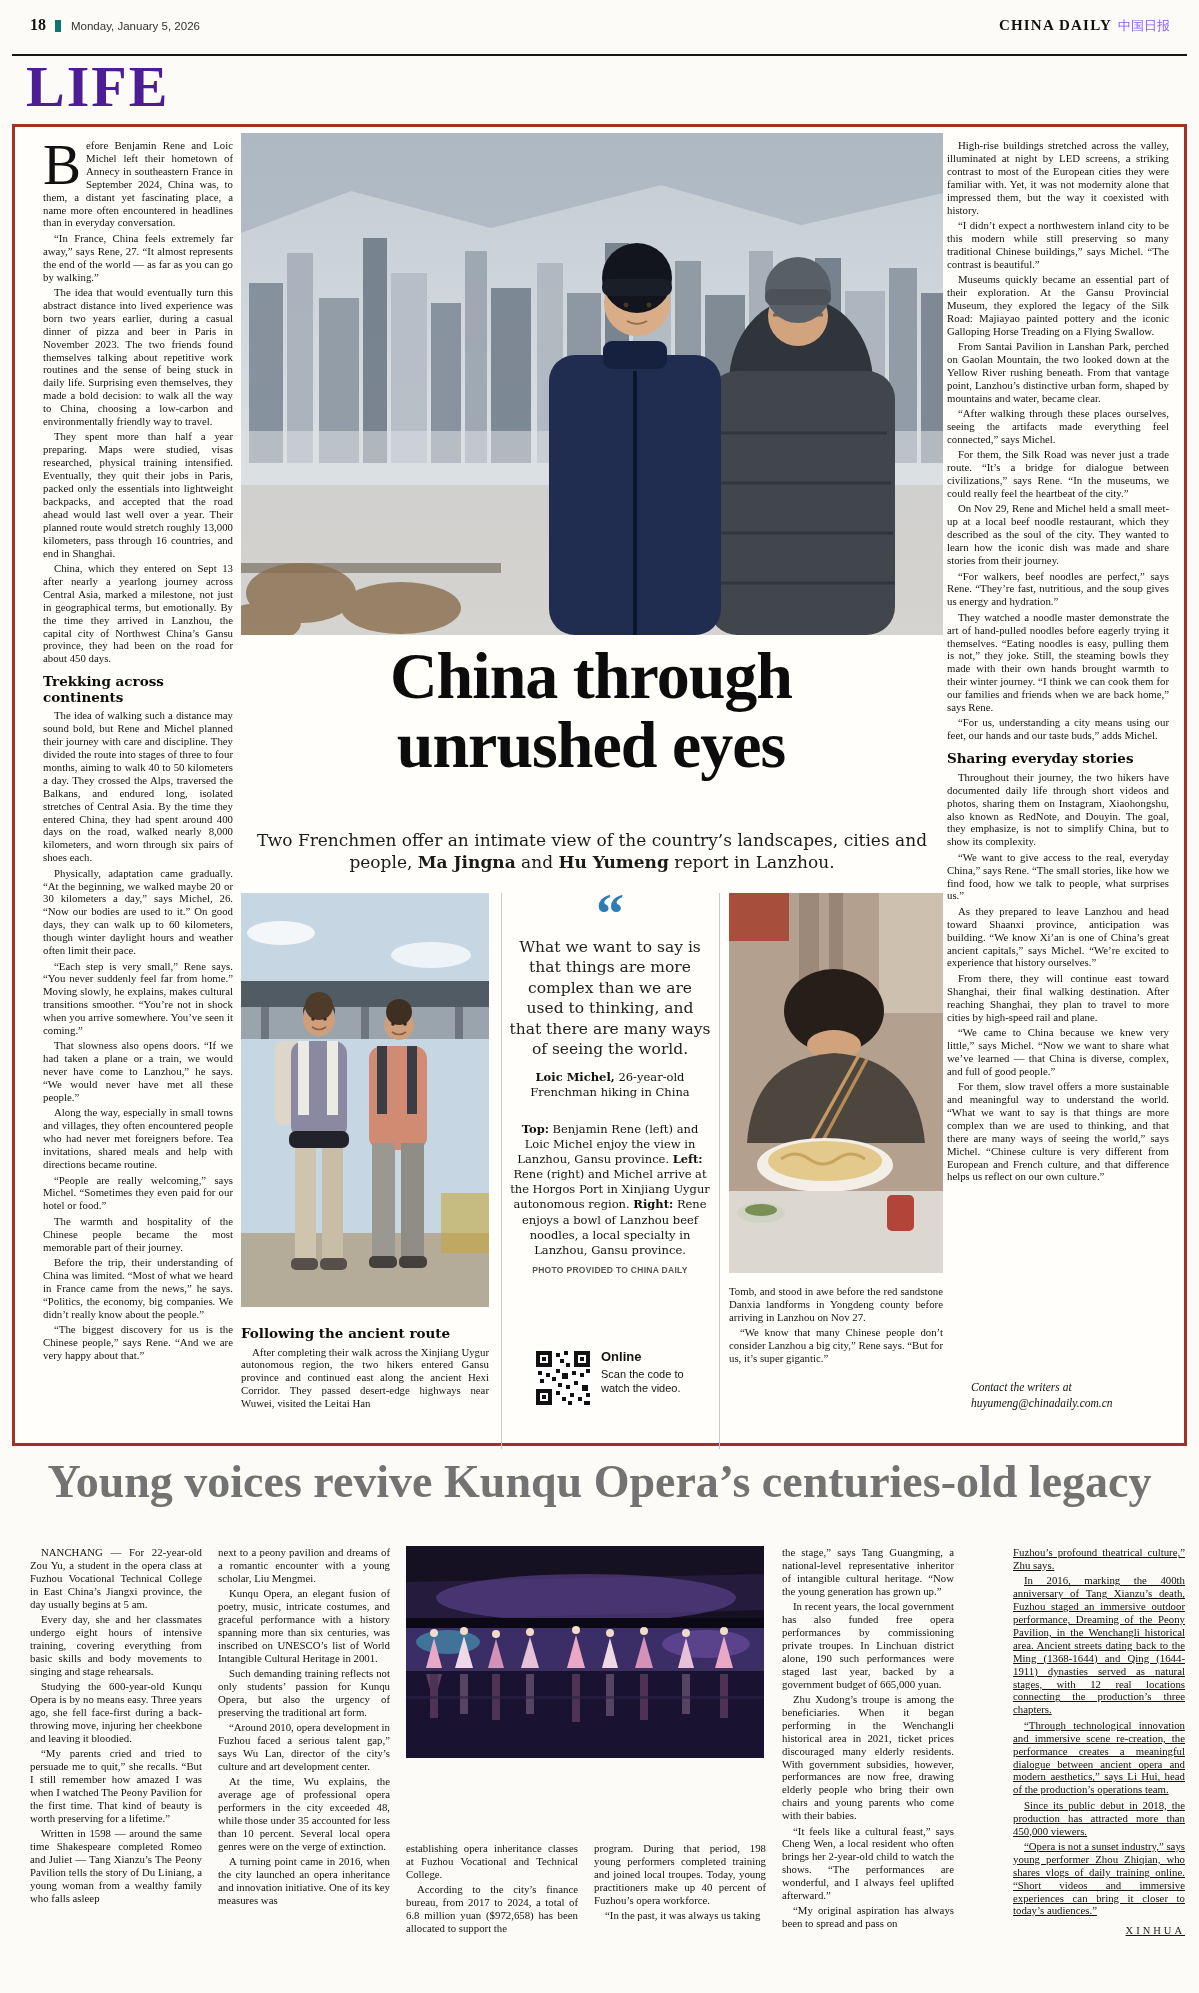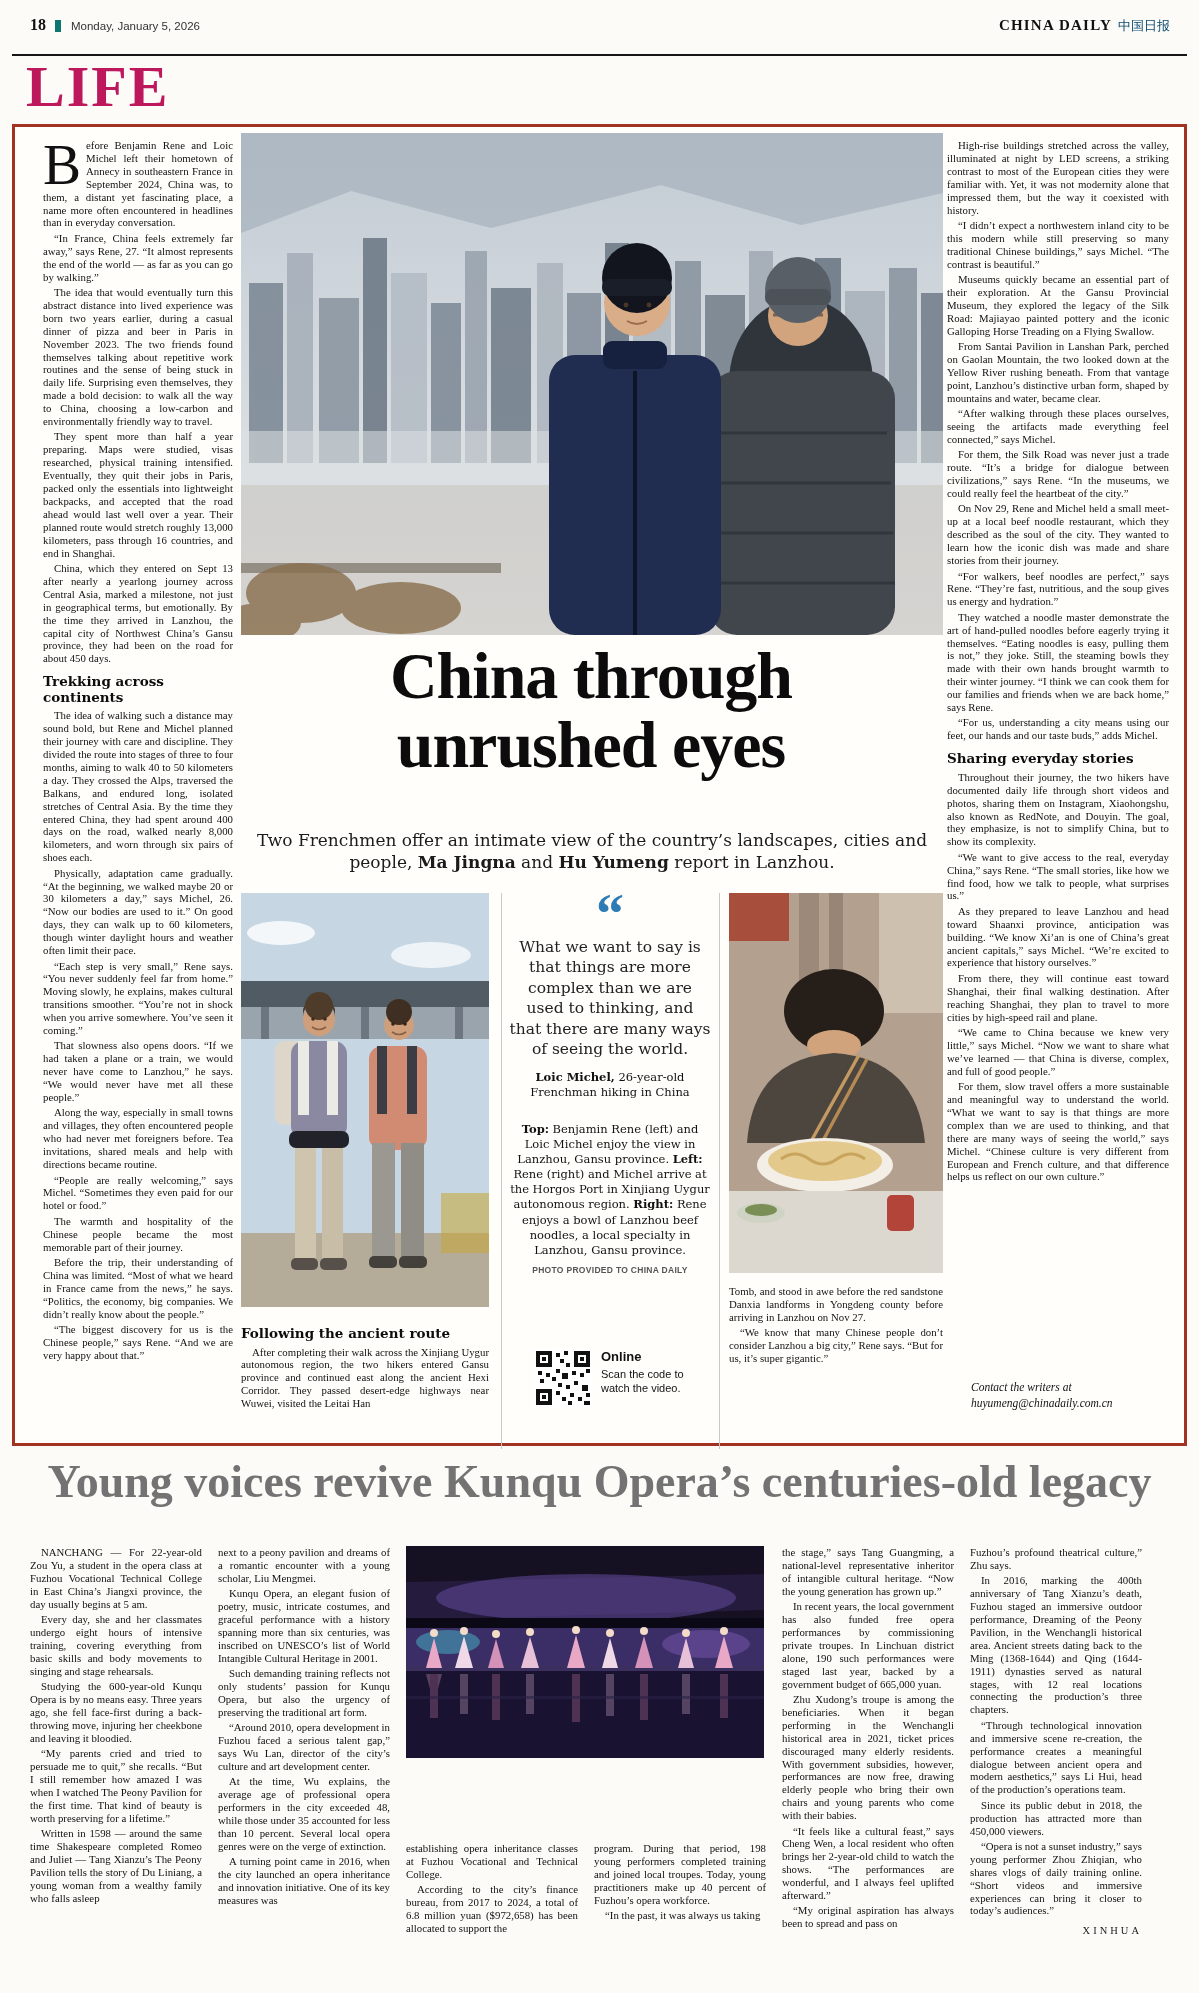--- a/index.html
+++ b/index.html
@@ -4,23 +4,23 @@
 <style>
   html,body { margin:0; padding:0; background:#e9e7e1; }
   .page { position:relative; width:1199px; height:1993px; margin:0 auto; background:#fcfbf7; overflow:hidden; font-family:"Liberation Serif", serif; color:#111; }
   .page * { box-sizing:border-box; }
 
   
   .header { position:absolute; top:16px; left:30px; width:1140px; display:flex; justify-content:space-between; align-items:baseline; }
   .pageno { font:700 16px "Liberation Serif", serif; }
   .pagedate { font:400 11.5px "Liberation Sans", sans-serif; color:#333; margin-left:9px; padding-left:10px; border-left:6px solid #0f766e; }
   .brand { font:700 15px "Liberation Serif", serif; letter-spacing:1.2px; }
-  .brand-cn { font:400 13px "DejaVu Sans", sans-serif; color:#0c4a6e; margin-left:6px; }
+  .brand-cn { font:400 13px "DejaVu Sans", sans-serif; color:#8b5cf6; margin-left:6px; }
   .toprule { position:absolute; top:54px; left:12px; width:1175px; height:2px; background:#161616; }
-  .masthead { position:absolute; top:58px; left:26px; font:700 58px/1 "Liberation Serif", serif; color:#be185d; letter-spacing:2px; }
+  .masthead { position:absolute; top:58px; left:26px; font:700 58px/1 "Liberation Serif", serif; color:#4c1d95; letter-spacing:2px; }
 
   
   .main-box { position:absolute; top:124px; left:12px; width:1175px; height:1322px; border:3px solid #a23222; background:#fffefa; }
 
   .bp, .lead { font:400 10.8px/12.9px "Liberation Serif", serif; text-align:justify; margin:0 0 2.5px; }
   .bp { text-indent:11px; }
   .lead { text-indent:0; }
   .cont-first p:first-child { text-indent:0; }
   .dropcap { float:left; font:400 57px/45px "Liberation Serif", serif; padding:3px 5px 0 0; }
   .subhead { font:700 13.5px/1.15 "DejaVu Serif", serif; margin:9px 0 4px; color:#0d0d0d; }
@@ -56,21 +56,21 @@
   .qr { flex:0 0 58px; }
   .online-title { font:700 13px "Liberation Sans", sans-serif; margin-bottom:3px; }
   .online-text { font:400 11px/1.3 "Liberation Sans", sans-serif; }
 
   .ancient { position:absolute; left:226px; top:1190px; width:248px; }
   .after-photo { position:absolute; left:714px; top:1158px; width:214px; }
 
   
   .kunqu-headline { position:absolute; top:1456px; left:40px; width:1119px; text-align:center; font:700 46px/1.12 "Liberation Serif", serif; color:#737373; }
   .kcol { position:absolute; top:1546px; width:172px; height:446px; overflow:hidden; }
-  #kc1 { left:30px; } #kc2 { left:218px; } #kc5 { left:782px; } #kc6 { left:970px; }
+  #kc1 { left:30px; } #kc2 { left:218px; } #kc5 { left:782px; } #kc6 { left:1013px;text-decoration:underline; }
   #kc3 { left:406px; top:1842px; height:150px; } #kc4 { left:594px; top:1842px; height:150px; }
   .opera-cap { position:absolute; left:406px; top:1766px; width:366px; font:400 12.5px/1.3 "DejaVu Serif", serif; }
   .cap-credit { font:400 9px "Liberation Sans", sans-serif; color:#888; letter-spacing:.6px; }
   .tail-credit { text-align:right; font:400 10.5px "Liberation Serif", serif; letter-spacing:3px; color:#222; margin-top:8px; }
 </style>
 </head>
 <body>
 
 <div class="page">
 

